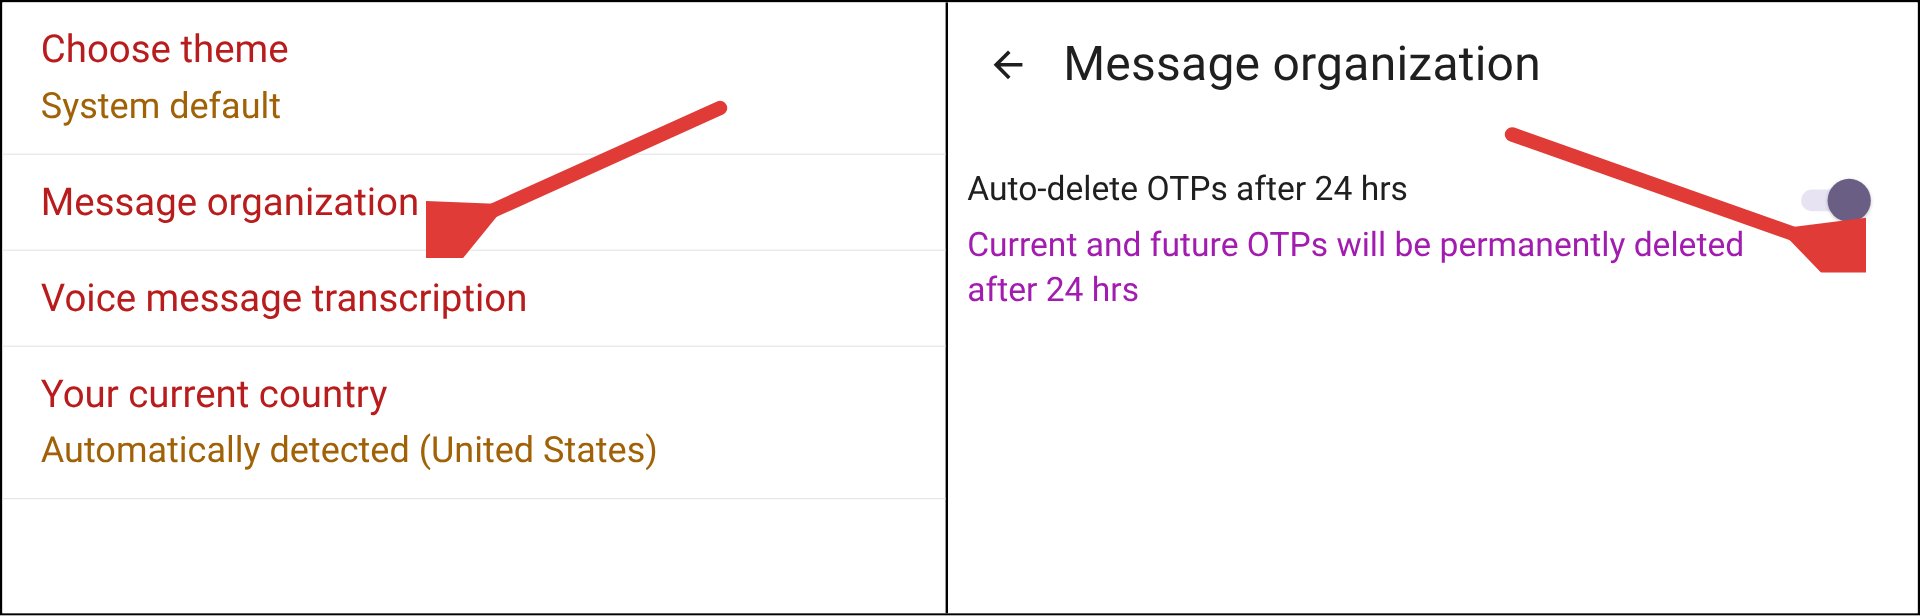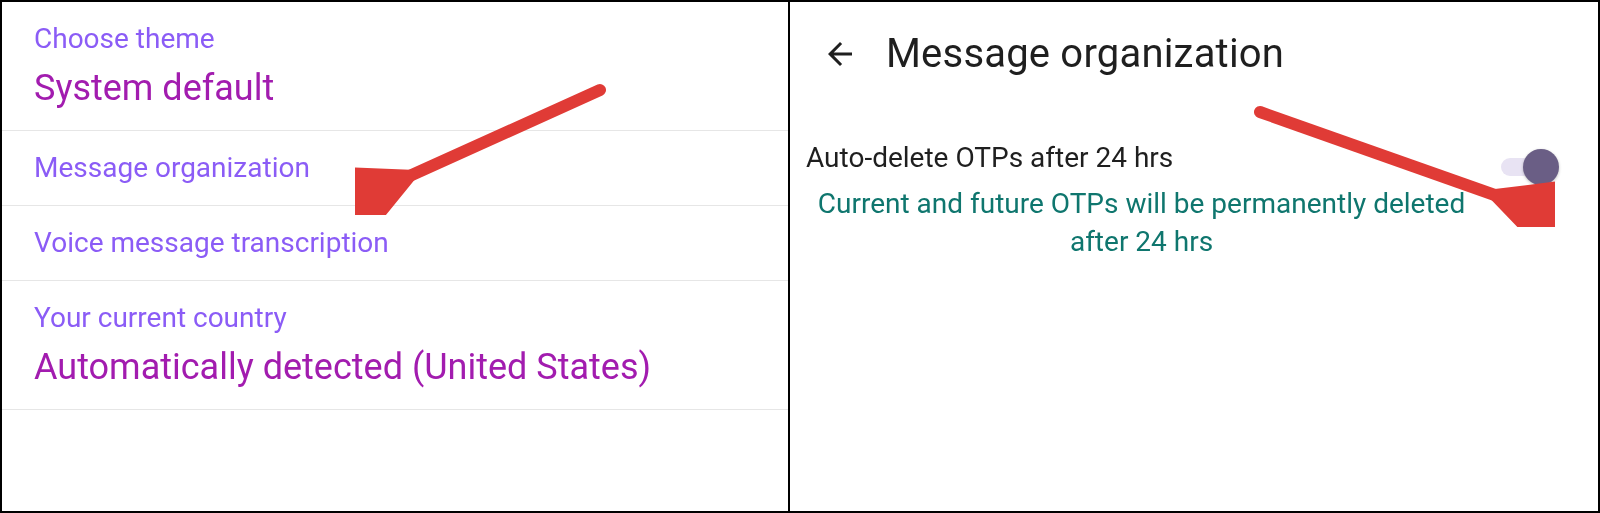--- a/index.html
+++ b/index.html
@@ -17,43 +17,43 @@
     }
     .pane { position: relative; background: #fff; }
     .left { width: 788px; border-right: 2px solid #000; }
     .right { flex: 1; }
     .row {
       padding: 18px 32px;
       border-bottom: 1px solid #e6e6e6;
     }
     .row:last-child { border-bottom: none; }
     .row .title {
-      font-size: 28px; color: #8b5cf6; line-height: 1.35;
+      font-size: 32px; color: #b91c1c; line-height: 1.35;
     }
     .row .subtitle {
-      font-size: 36px; color: #a21caf; line-height: 1.35;
+      font-size: 30px; color: #a16207; line-height: 1.35;
       margin-top: 6px;
     }
     .header {
       display: flex; align-items: center; gap: 28px;
       padding: 28px 32px 14px;
     }
     .header .back-icon svg { width: 36px; height: 36px; display: block; }
     .header .page-title {
       font-size: 40px; font-weight: 400; color: #1f1f1f;
       letter-spacing: 0.2px;
     }
     .setting {
       display: flex; align-items: flex-start;
       padding: 48px 39px 20px 16px;
       gap: 24px;
     }
     .setting .text { flex: 1; }
     .setting .text .title { font-size: 28px; color: #1f1f1f; line-height: 1.35; }
-    .setting .text .subtitle { font-size: 28px; color: #0f766e; line-height: 1.35; margin-top: 8px; text-align: center; }
+    .setting .text .subtitle { font-size: 28px; color: #a21caf; line-height: 1.35; margin-top: 8px; }
     .toggle {
       width: 58px; height: 36px; position: relative; margin-top: 10px;
       flex-shrink: 0;
     }
     .toggle .track {
       position: absolute; left: 0; top: 9px;
       width: 50px; height: 18px; border-radius: 10px;
       background: #e8e3f3;
     }
     .toggle .knob {

